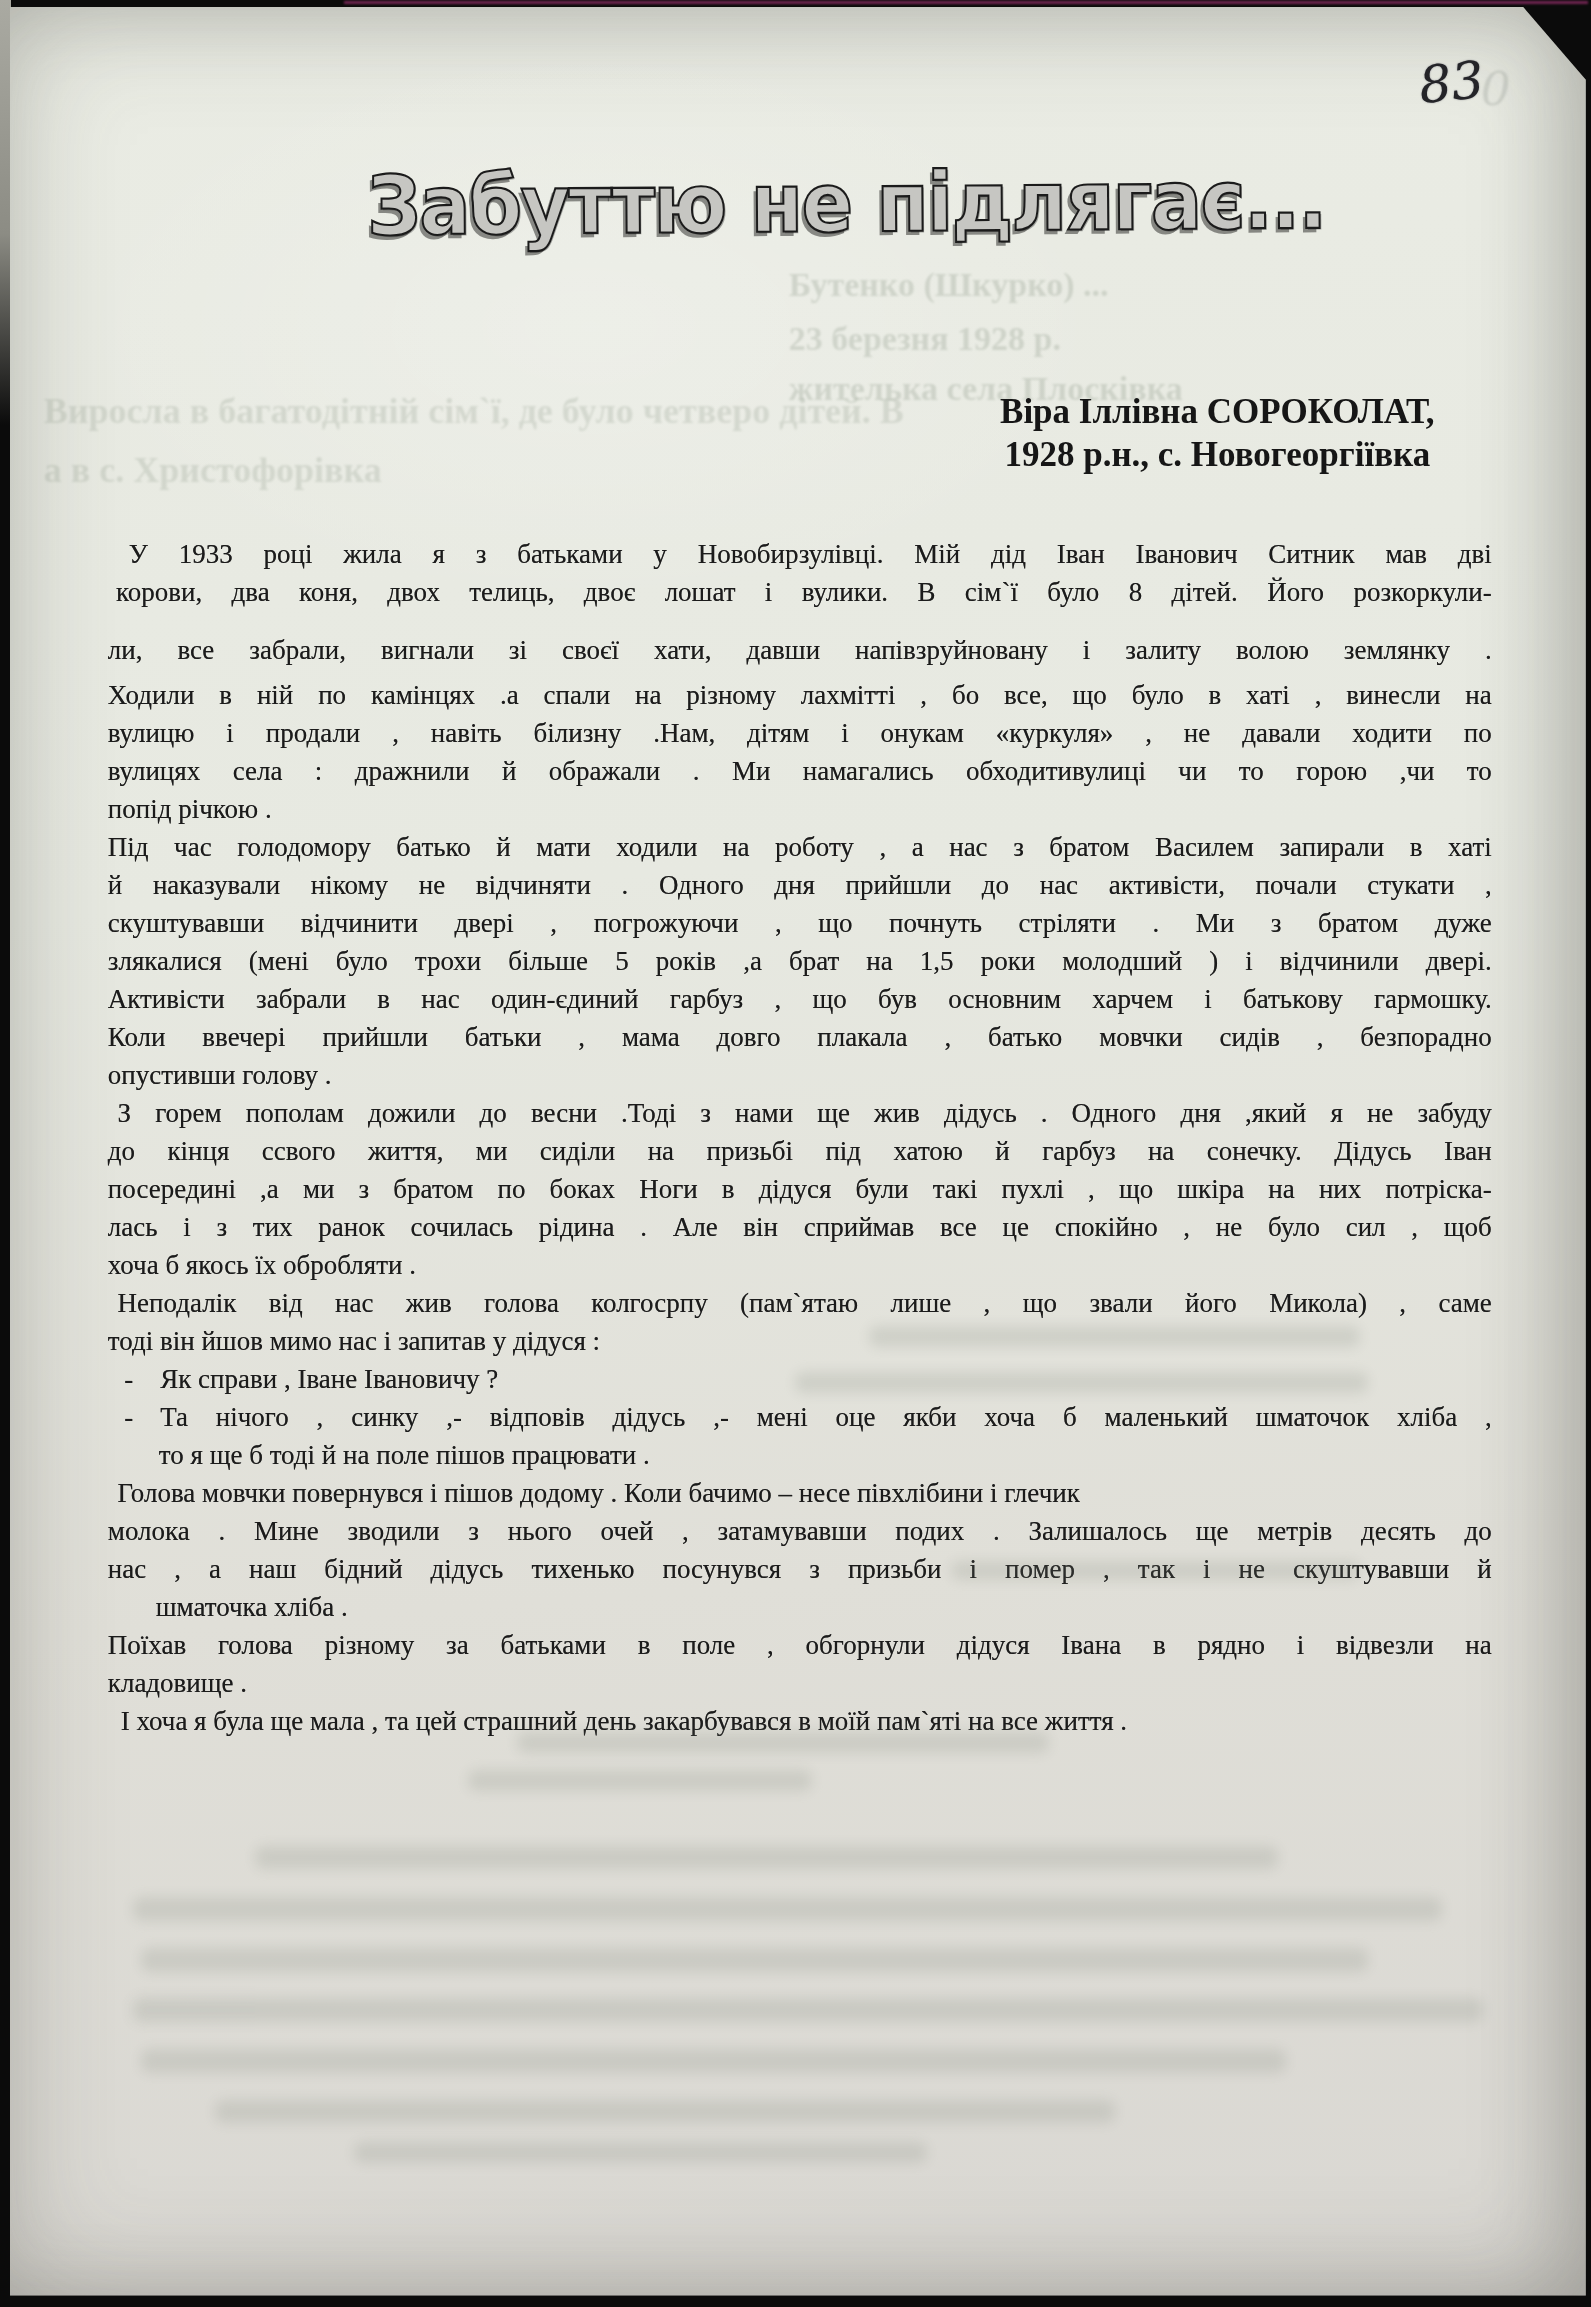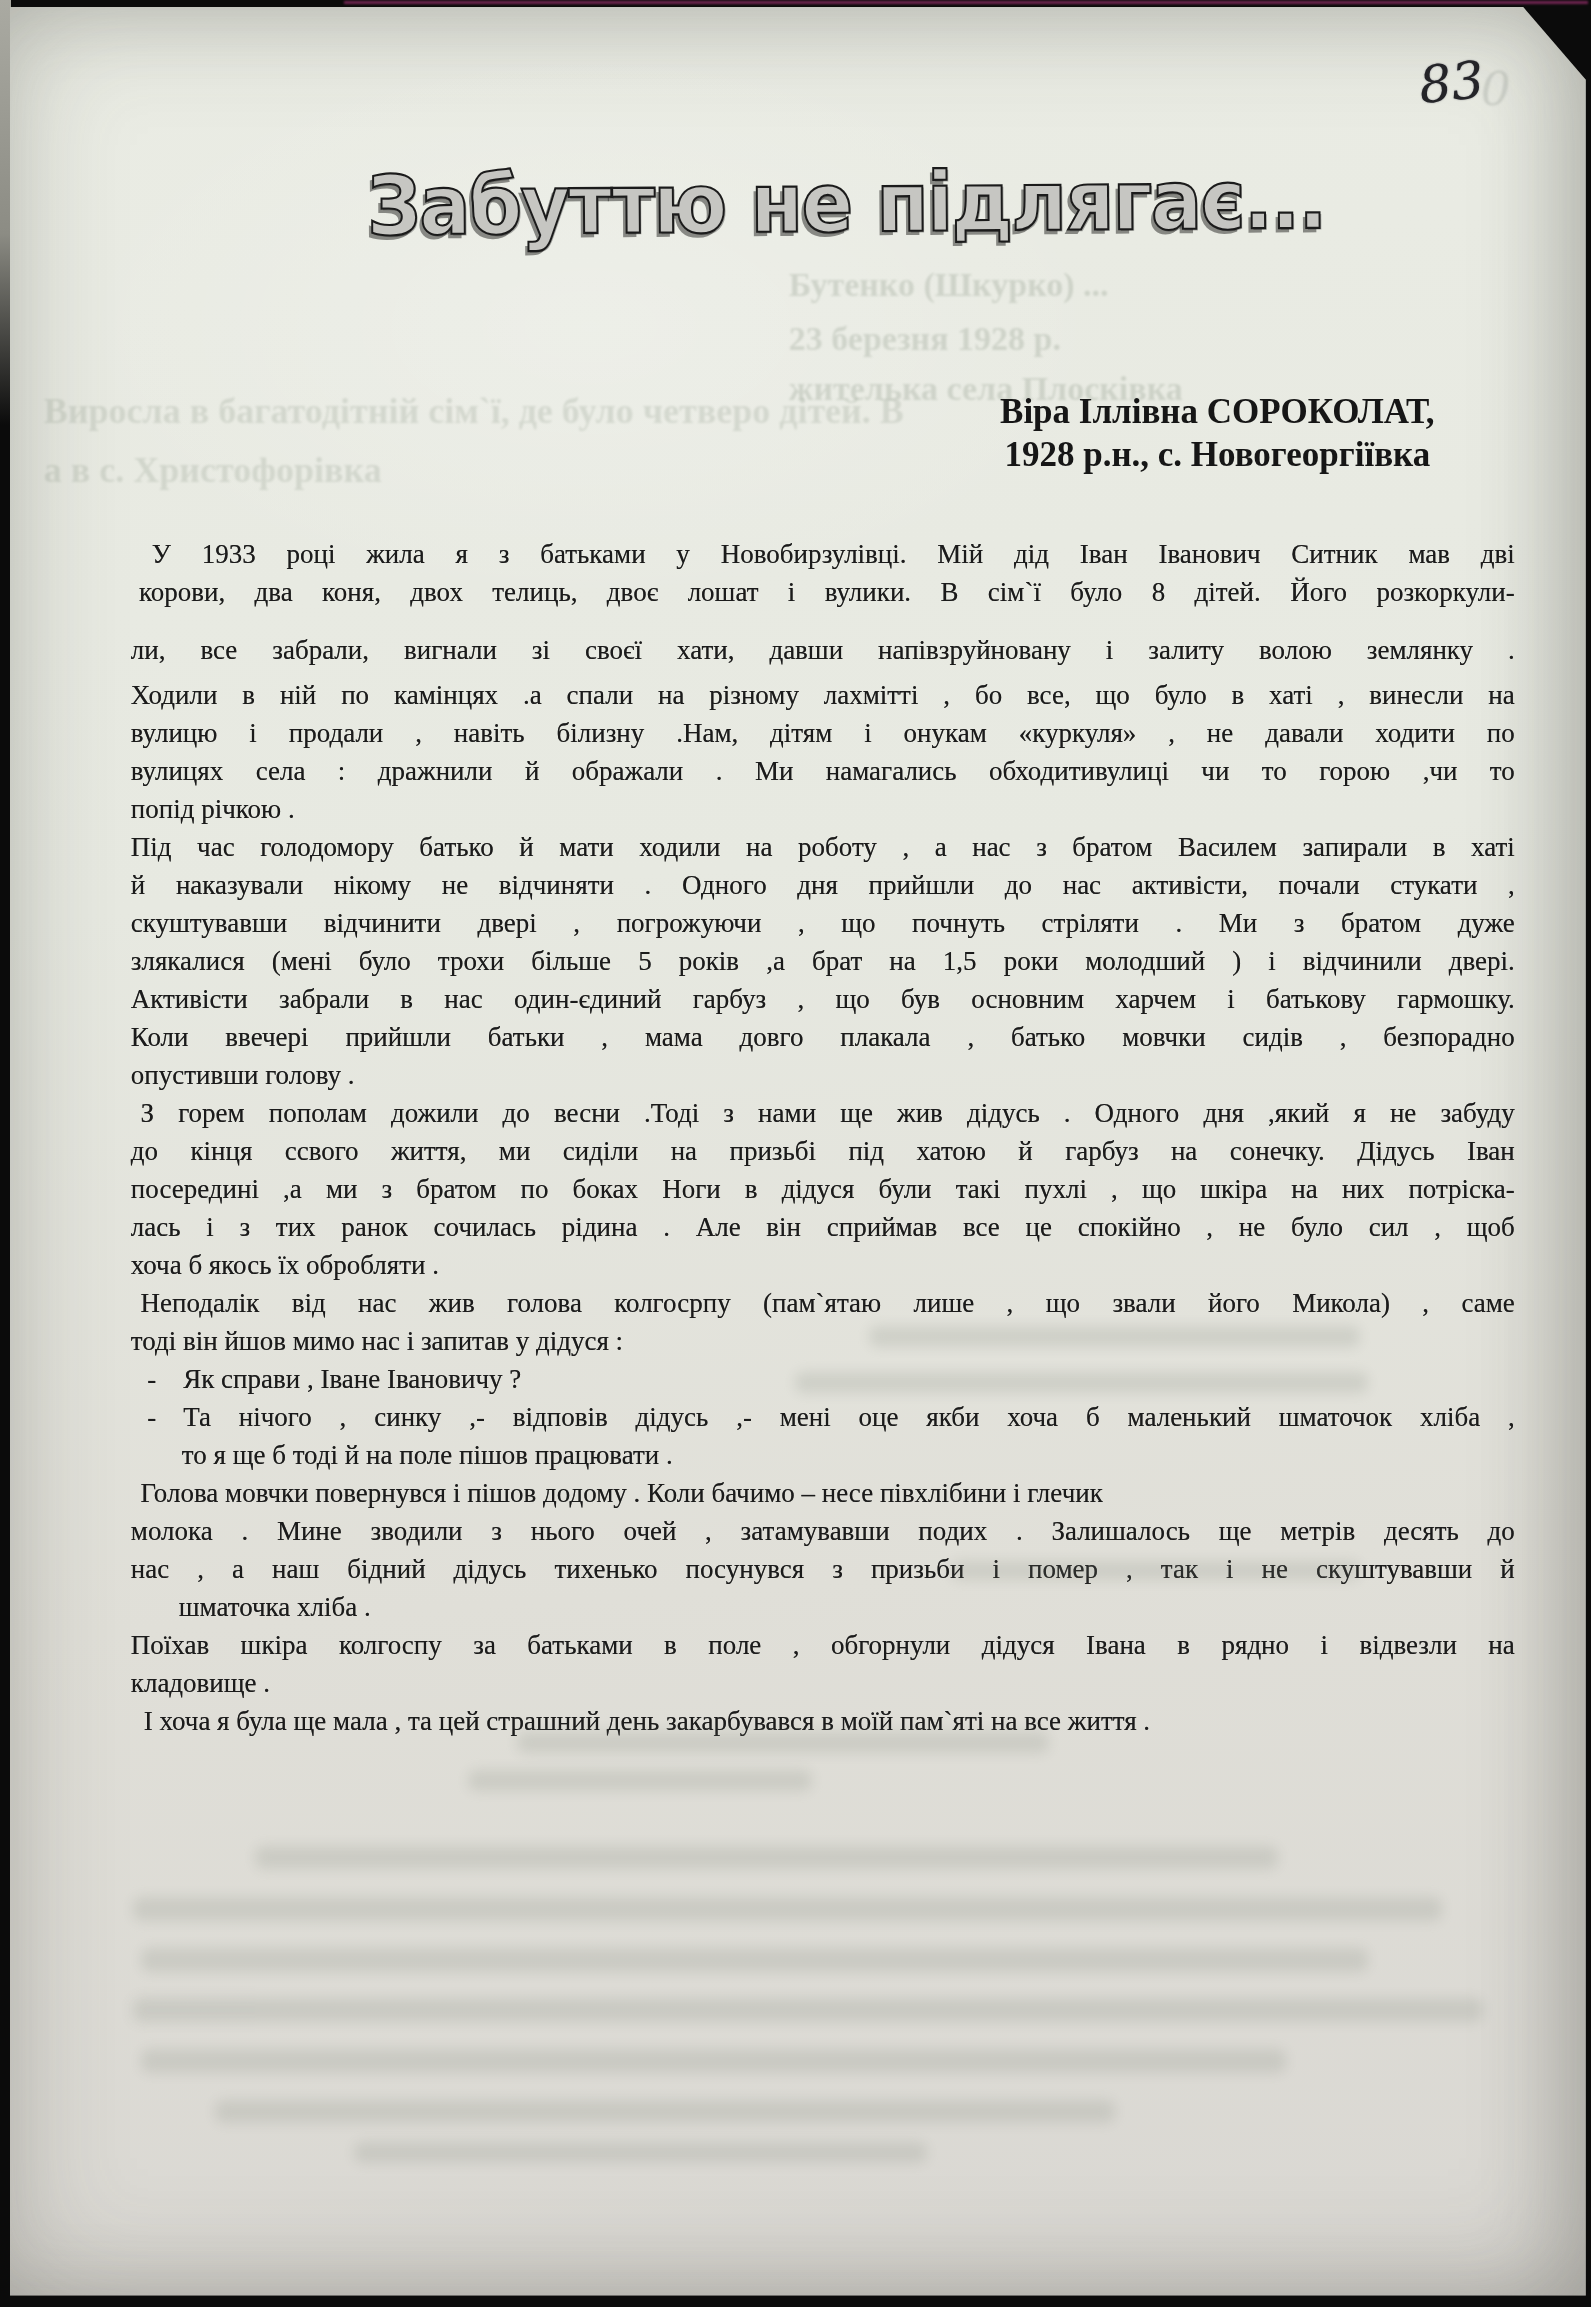--- a/index.html
+++ b/index.html
@@ -27,21 +27,21 @@
   .title{position:absolute;left:357px;top:151px;white-space:nowrap;
         font-family:"DejaVu Sans",sans-serif;font-weight:bold;font-size:76px;
         letter-spacing:-1.6px;color:#c6c6c2;
         -webkit-text-stroke:2px #1b1b1b;
         text-shadow:-3.3px 4.1px 0 rgba(35,35,33,.5),1.6px 1.6px 0 rgba(35,35,33,.35);
         transform:rotate(-.4deg) scaleY(1.08);}
   
   .byline{position:absolute;left:913px;top:383px;width:589px;text-align:center;
         font-weight:bold;font-size:35px;line-height:43px;color:#161616;}
   
-  .body-text{position:absolute;left:121px;top:528px;width:1384px;
+  .body-text{position:absolute;left:98px;top:528px;width:1384px;
         font-size:27px;color:#1b1b1b;text-shadow:0 0 0.5px rgba(20,20,20,.6);}
   .bline{height:38px;line-height:38px;overflow:visible;}
   .just{text-align:justify;text-align-last:justify;}
   .left{text-align:left;white-space:pre;}
   
   .ghost{position:absolute;font-weight:bold;color:#63735f;opacity:.20;filter:blur(1.3px);
         white-space:nowrap;}
   .g1{left:779px;top:259px;font-size:34px;}
   .g2{left:779px;top:313px;font-size:34px;}
   .g3{left:779px;top:363px;font-size:34px;}
@@ -99,21 +99,21 @@
         <div class="bline left" style="padding-left: 0px;">хоча б якось їх обробляти .</div>
         <div class="bline just" style="padding-left: 9.8px;">Неподалік від нас жив голова колгосрпу (пам`ятаю лише , що звали його Микола) , саме</div>
         <div class="bline left" style="padding-left: 0px;">тоді він йшов мимо нас і запитав у дідуся :</div>
         <div class="bline left" style="padding-left: 16.4px;">- Як справи , Іване Івановичу ?</div>
         <div class="bline just" style="padding-left: 16.4px;">- Та нічого , синку ,- відповів дідусь ,- мені оце якби хоча б маленький шматочок хліба ,</div>
         <div class="bline left" style="padding-left: 51px;">то я ще б тоді й на поле пішов працювати .</div>
         <div class="bline left" style="padding-left: 9.8px;">Голова мовчки повернувся і пішов додому . Коли бачимо – несе півхлібини і глечик</div>
         <div class="bline just" style="padding-left: 0px;">молока . Мине зводили з нього очей , затамувавши подих . Залишалось ще метрів десять до</div>
         <div class="bline just" style="padding-left: 0px;">нас , а наш бідний дідусь тихенько посунувся з призьби і помер , так і не скуштувавши й</div>
         <div class="bline left" style="padding-left: 0px; margin-left: 48px;">шматочка хліба .</div>
-        <div class="bline just" style="padding-left: 0px;">Поїхав шкіра колгоспу за батьками в поле , обгорнули дідуся Івана в рядно і відвезли на</div>
+        <div class="bline just" style="padding-left: 0px;">Поїхав голова різному за батьками в поле , обгорнули дідуся Івана в рядно і відвезли на</div>
         <div class="bline left" style="padding-left: 0px;">кладовище .</div>
         <div class="bline left" style="padding-left: 13px;">І хоча я була ще мала , та цей страшний день закарбувався в моїй пам`яті на все життя .</div>
       </div>
 
     <div class="smudge" style="left:859px;top:1319px;width:491px;height:21px"></div>
     <div class="smudge" style="left:785px;top:1365px;width:573px;height:21px"></div>
     <div class="smudge" style="left:941px;top:1554px;width:409px;height:19.6px"></div>
     <div class="smudge" style="left:507px;top:1725px;width:532px;height:21px"></div>
     <div class="smudge" style="left:458px;top:1763px;width:344px;height:21px"></div>
     <div class="smudge" style="left:245px;top:1839px;width:1023px;height:23px"></div>

